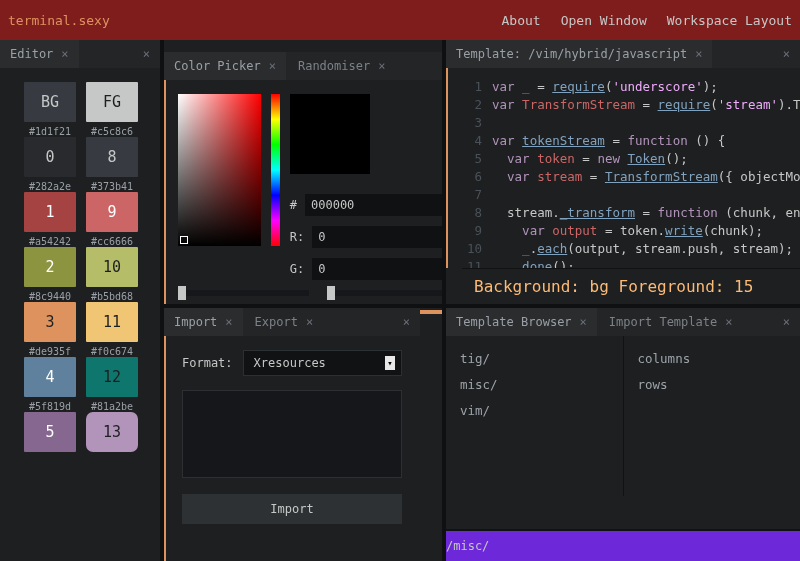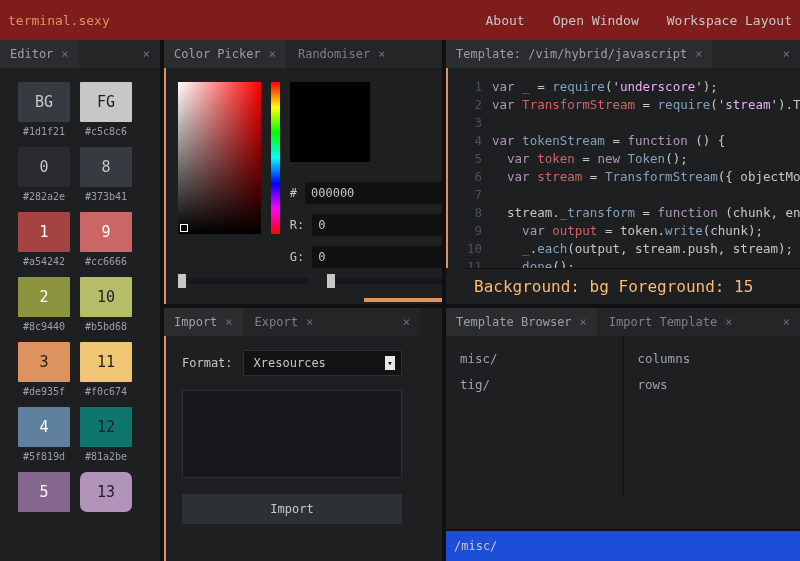--- a/index.html
+++ b/index.html
@@ -11,21 +11,21 @@
   color: #c5c8c6;
   overflow: hidden;
   position: relative;
 }
 .header {
   display: flex; justify-content: space-between; align-items: center;
   padding: 0 8px; height: 40px;
   background: #7f1d1d;
 }
 .brand { color: #de935f; font-size: 13px; }
-.nav { display:flex; gap: 28px; margin-left: 24px; }
+.nav { display:flex; gap: 20px; margin-left: 24px; }
 .nav a { color: #c5c8c6; text-decoration:none; cursor:pointer; font-size:13px; }
 
 .layout {
   position: absolute; top:40px; left:0; right:0; bottom:0;
 }
 
 .panel {
   position:absolute; background:#1d1f21;
 }
 
@@ -41,22 +41,22 @@
   background:#2a2c2e;
   margin-right:2px;
 }
 .tab.inactive { background:#232527; color:#7d8186; }
 .tab .x { color:#6d7178; font-size:12px; }
 .tabbar .close-right { position:absolute; right:10px; color:#6d7178; cursor:pointer; }
 
 .accent { position:absolute; width:2px; background:#de935f; }
 
 .swatch-grid {
-  display:grid; grid-template-columns: 52px 52px; gap:10px 10px;
-  padding:14px 18px;
+  display:grid; grid-template-columns: 52px 52px; gap:0 10px;
+  padding:14px 24px;
 }
 .swatch {
   width:52px; height:40px; display:flex; align-items:center; justify-content:center;
   font-size:15px; color:#e6e6e6; border-radius:1px;
 }
 .swatch-label { font-size:10px; color:#9aa0a6; text-align:center; margin-top:4px; }
 .swatch-cell { display:flex; flex-direction:column; align-items:center; }
 
 .picker-area { display:flex; gap:10px; padding:14px 14px 0 14px; }
 .sat {
@@ -85,21 +85,21 @@
 .slider .thumb { position:absolute; top:-4px; width:8px; height:14px; background:#c5c8c6; }
 .orange-seg { position:absolute; height:4px; background:#de935f; }
 
 .code {
   padding:10px 0 0 12px; font-size:12.5px; line-height:18px;
   white-space:pre; overflow:hidden;
 }
 .gut { display:inline-block; width:24px; text-align:right; color:#4b5158; margin-right:10px; }
 .kw { color:#b294bb; }
 .id { color:#cc6666; }
-.fn { color:#81a2be; }
+.fn { color:#81a2be;text-decoration:underline; }
 .str { color:#f0abfc; }
 
 .status { padding:8px 12px; font-size:16px; color:#fdba74; background:#1d1f21; border-top:1px solid #101214;margin-left:16px; }
 
 .import-body { padding:14px 18px; }
 .format-row { display:flex; align-items:center; gap:10px; margin-bottom:14px; }
 .select {
   flex:1; background:#101214; color:#c5c8c6; display:flex; align-items:center; justify-content:space-between;
   height:26px; padding:0 6px 0 10px; border:1px solid #2d3033;
 }
@@ -108,21 +108,21 @@
   height:88px; background:#15171a; border:1px solid #2d3033; width:100%;
 }
 .import-btn {
   margin-top:16px; height:30px; background:#2e3134; color:#c5c8c6;
   display:flex; align-items:center; justify-content:center; cursor:pointer;
 }
 
 .browser-cols { display:flex; height:160px; }
 .col { flex:1; padding:10px 14px; color:#9da3a9; font-size:12.5px; line-height:26px; }
 .col + .col { border-left:1px solid #101214; }
-.path { position:absolute; left:0; right:0; bottom:0; padding:8px 8px; background:#1d4ed8; color:#c5c8c6; border-top:2px solid #101214;}
+.path { position:absolute; left:0; right:0; bottom:0; padding:8px 0; background:#6d28d9; color:#c5c8c6; border-top:2px solid #101214;}
 
 .divider { position:absolute; background:#0e1012; }
 
 </style>
 </head>
 <body>
 
 <div class="header">
   <div class="brand">terminal.sexy</div>
   <div class="nav">
@@ -195,21 +195,21 @@
           <div class="swatch" style="background: rgb(133, 103, 143); color: rgb(255, 255, 255);">5</div>
           <div class="swatch-label"></div>
         </div>
         <div class="swatch-cell">
           <div class="swatch" style="background: rgb(178, 148, 187); color: rgb(29, 31, 33); border-radius: 7px;">13</div>
           <div class="swatch-label"></div>
         </div>
       </div>
   </div>
 
-  <div class="panel" style="left:164px;top:0;width:334px;height:264px">
+  <div class="panel" style="left:164px;top:12px;width:334px;height:264px">
     <div class="tabbar">
       <div class="tab">
         <span>Color Picker</span>
         <span class="x">×</span>
       </div>
       <div class="tab inactive">
         <span>Randomiser</span>
         <span class="x">×</span>
       </div>
       <span class="close-right">×</span>
@@ -306,22 +306,23 @@
         <span class="x">×</span>
       </div>
       <div class="tab inactive">
         <span>Import Template</span>
         <span class="x">×</span>
       </div>
       <span class="close-right">×</span>
     </div>
     <div class="browser-cols">
       <div class="col" id="browser-left">
+          <div>tig/</div>
           <div>misc/</div>
-          <div>tig/</div>
+          <div>vim/</div>
         </div>
       <div class="col" id="browser-right">
           <div>columns</div>
           <div>rows</div>
         </div>
     </div>
     <div class="path">/misc/</div>
   </div>
 
   <div class="divider" style="left:160px;top:0;width:4px;bottom:0"></div>

